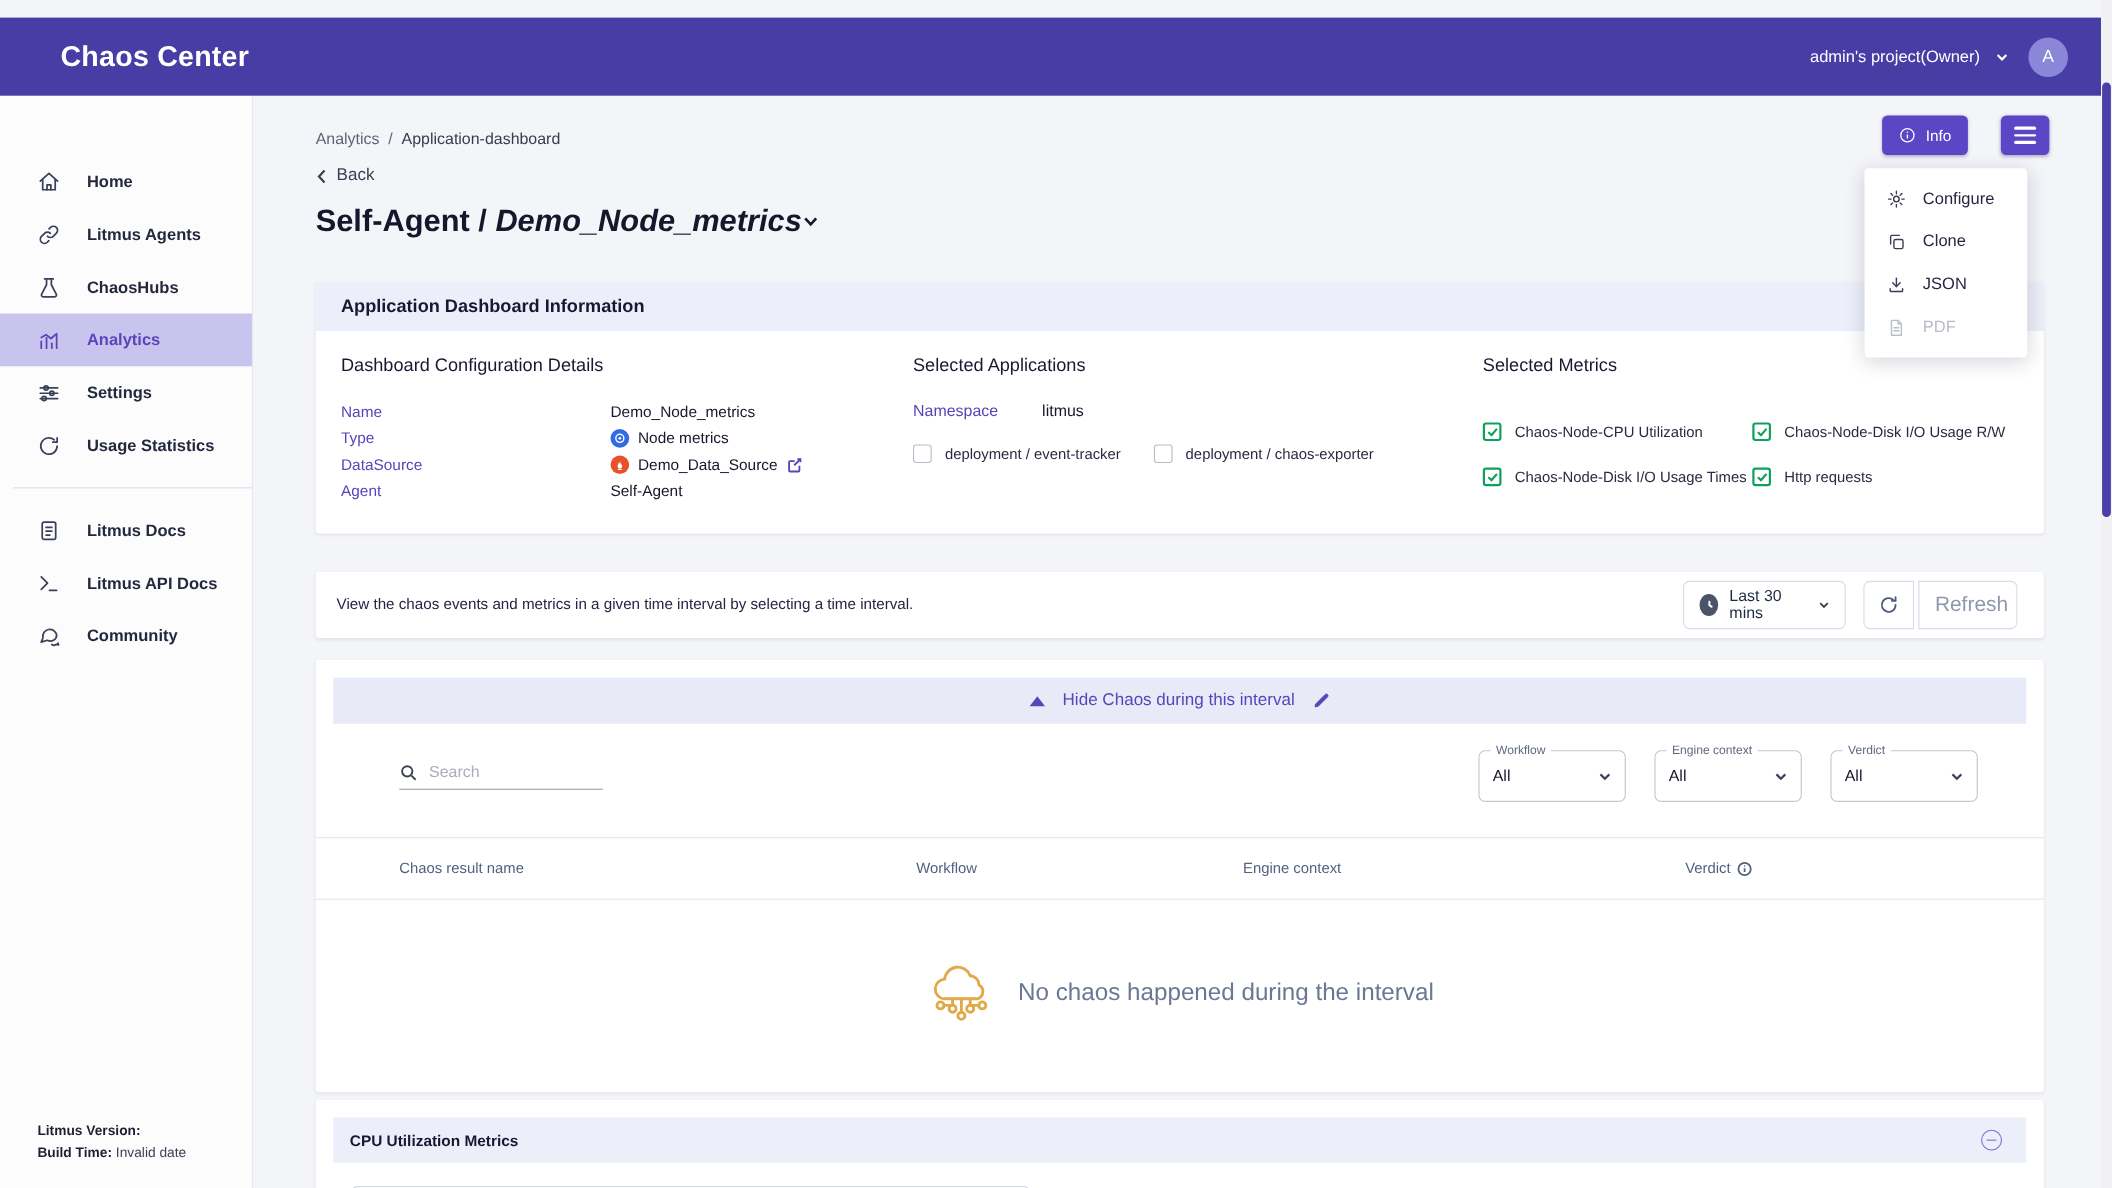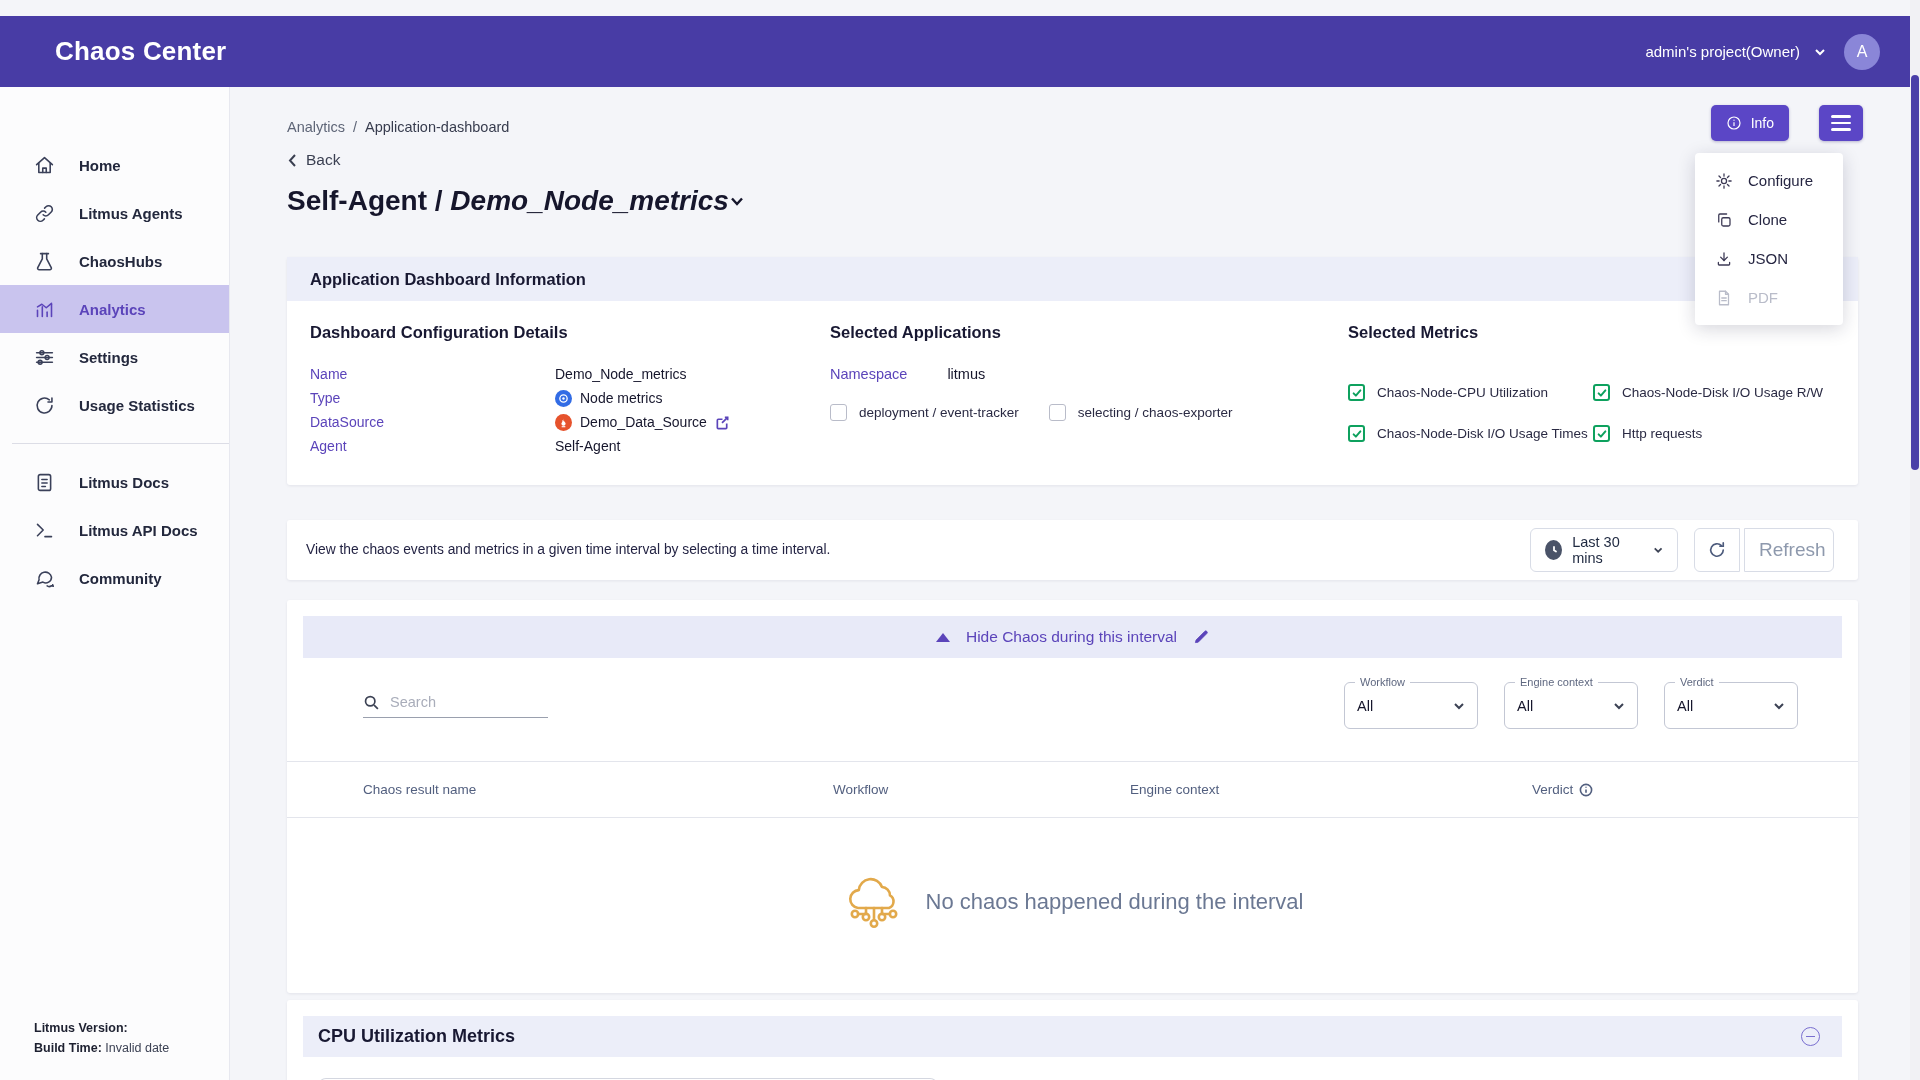--- a/index.html
+++ b/index.html
@@ -57,21 +57,21 @@
   .card { background:#ffffff; border-radius:3px; box-shadow:0 1px 3px rgba(25,25,60,.08); }
   .band { background:#eceef9; display:flex; align-items:center; }
 
   
   .card-info { position:absolute; top:186px; left:0; width:1571px; height:228px; }
   .card-info .band { height:44px; padding-left:23px; font-size:16.5px; font-weight:bold; color:#181832; }
   .info-cols { display:flex; padding-top:22px; }
   .col-config { width:543px; padding-left:23px; }
   .col-apps   { width:518px; }
   .col-metrics{ width:487px; }
-  .sec-title { font-size:16.5px; font-weight:bold; color:#181832; }
+  .sec-title { font-size:16.5px; font-weight:normal; color:#181832; }
   .kv-rows { margin-top:20px; }
   .kv-row { display:flex; align-items:center; height:24px; font-size:14px; }
   .kv-label { width:245px; color:#5b44ba; }
   .kv-value { color:#16162c; display:flex; align-items:center; gap:8px; }
   .dot-icon { width:17px; height:17px; border-radius:50%; display:inline-flex; align-items:center; justify-content:center; flex:0 0 auto; }
   .ext-link { width:15px; height:15px; stroke:#5b44ba; fill:none; stroke-width:1.8; cursor:pointer; }
   .ns-row { margin-top:24px; font-size:14.5px; display:flex; gap:40px; }
   .ns-label { color:#5b44ba; }
   .ns-value { color:#16162c; }
   .chk-row { margin-top:22px; display:flex; gap:30px; }
@@ -115,21 +115,21 @@
   .th-c1 { width:470px; } .th-c2 { width:297px; } .th-c3 { width:402px; }
   .th-verdict { display:flex; align-items:center; gap:6px; }
   .th-verdict svg { width:14px; height:14px; stroke:#525f7f; fill:none; stroke-width:1.6; }
   .empty-state { display:flex; align-items:center; justify-content:center; gap:20px; margin-top:52px; }
   .empty-state svg { width:64px; height:64px; stroke:#e2a94b; fill:none; stroke-width:2.6; stroke-linecap:round; stroke-linejoin:round; }
   .empty-text { font-size:22px; color:#6b7893; }
 
   
   .card-cpu { position:absolute; top:929px; left:0; width:1571px; height:151px; padding:16px 16px 0 16px; border-radius:3px 3px 0 0; }
   .cpu-band { height:41px; background:#eceef9; display:flex; align-items:center; justify-content:space-between; padding:0 22px 0 15px; }
-  .cpu-title { font-size:18px; font-weight:bold; color:#181832; }
+  .cpu-title { font-size:14px; font-weight:bold; color:#181832; }
   .collapse-btn { width:19px; height:19px; border:1.4px solid #7a6fd0; border-radius:50%; display:flex; align-items:center; justify-content:center; cursor:pointer; }
   .collapse-btn i { display:block; width:9px; height:1.6px; background:#7a6fd0; }
   .chart-sliver { margin-top:21px; margin-left:15px; width:620px; height:60px; border:1px solid #d4d7e0; border-radius:8px 8px 0 0; border-bottom:none; background:#fff; }
 
   
   .scrollbar { position:absolute; right:0; top:0; width:10px; height:1080px; background:#f1f1f4; z-index:60; }
   .scroll-thumb { position:absolute; right:1px; top:75px; width:8px; height:395px; border-radius:4px; background:#4a3fa8; }
 </style>
 </head>
 <body>
@@ -312,21 +312,21 @@
             <span class="ns-label">Namespace</span>
             <span class="ns-value">litmus</span>
           </div>
           <div class="chk-row">
             <label class="chk">
               <span class="box"></span>
               <span>deployment / event-tracker</span>
             </label>
             <label class="chk">
               <span class="box"></span>
-              <span>selecting / chaos-exporter</span>
+              <span>deployment / chaos-exporter</span>
             </label>
           </div>
         </div>
 
         <div class="col-metrics">
           <div class="sec-title">Selected Metrics</div>
           <div class="metrics-grid">
             <label class="chk">
               <span class="box checked">
                   <svg viewBox="0 0 16 16">

